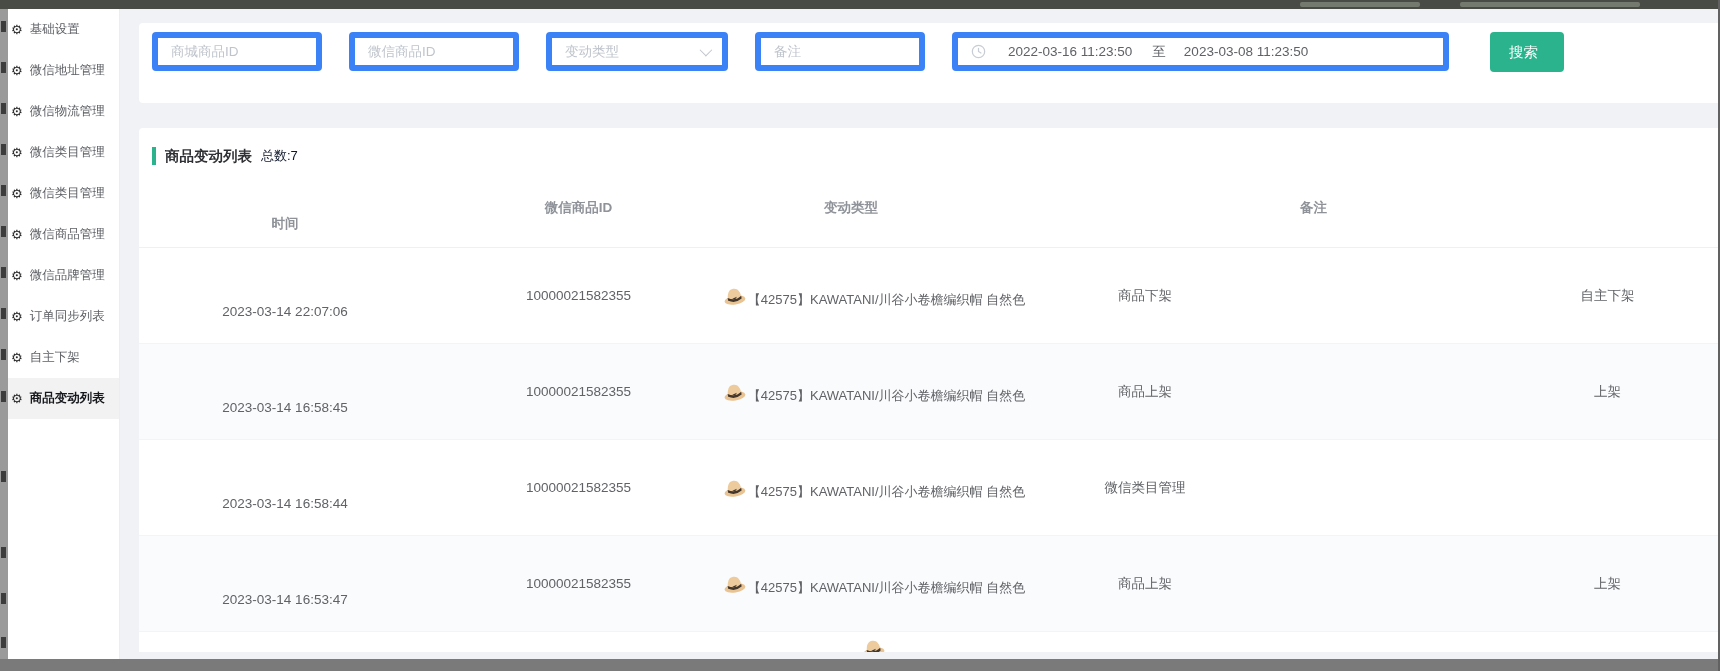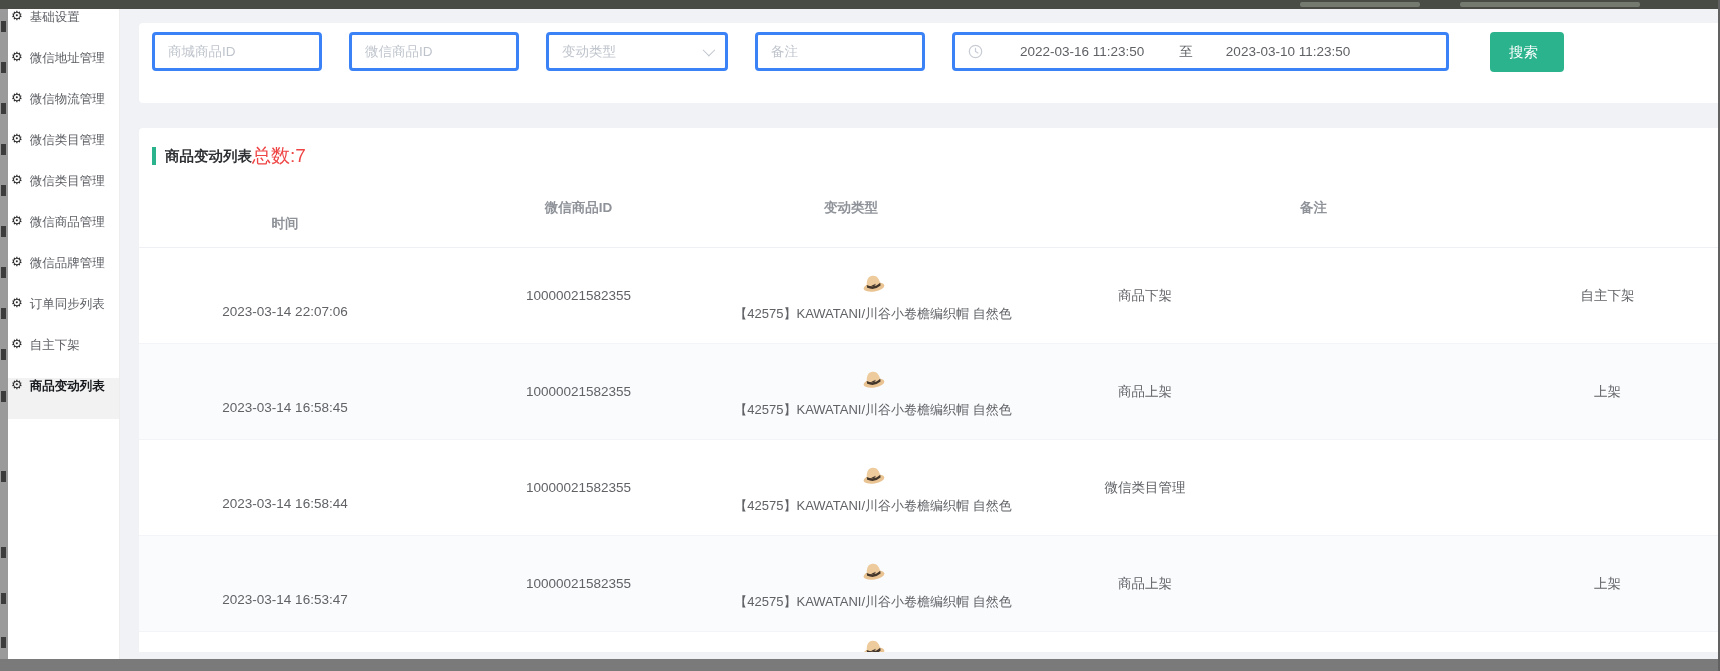--- a/index.html
+++ b/index.html
@@ -9,55 +9,55 @@
     --accent:#2ab38c;
   }
   
   .topstrip{position:absolute;left:0;top:0;width:1720px;height:9px;background:#484c44;z-index:30;}
   .topstrip .ghost{position:absolute;top:2px;height:5px;background:#9aa093;opacity:.55;border-radius:2px;}
   .right-edge{position:absolute;right:0;top:0;width:2px;height:671px;background:#616161;z-index:40;}
   .leftstrip{position:absolute;left:0;top:9px;width:8px;height:650px;background:#9a9a9a;z-index:25;}
   .leftstrip i{position:absolute;left:1px;width:5px;height:11px;background:#3c3c3c;display:block;}
   
   .sidebar{position:absolute;left:8px;top:9px;width:111px;height:650px;background:#ffffff;border-right:1px solid #ededed;z-index:20;}
-  .side-item{height:41px;display:flex;align-items:flex-start;gap:7px;padding-left:3px;color:#5c5e63;font-size:12.5px;cursor:pointer;}
+  .side-item{height:41px;display:flex;align-items:center;gap:7px;padding-left:3px;color:#5c5e63;font-size:12.5px;cursor:pointer;}
   .side-item .gear{font-size:13px;color:#2b2b2b;line-height:1;}
   .side-item .gear::before{content:"\2699";}
   .side-item.active{background:#f2f2f2;color:#17191d;font-weight:bold;}
   
   .main-bg{position:absolute;left:120px;top:9px;width:1600px;height:650px;background:#f0f2f5;z-index:1;}
   
   .filter-panel{position:absolute;left:139px;top:23px;width:1700px;height:80px;background:#ffffff;border-radius:4px;
     display:flex;align-items:flex-start;padding:9px 0 0 13px;gap:27px;box-sizing:border-box;z-index:5;}
-  .f-box{height:39px;border:3px solid #3b82f6;border-radius:4px;background:#fff;display:flex;align-items:center;
+  .f-box{height:39px;border:6px solid #3b82f6;border-radius:4px;background:#fff;display:flex;align-items:center;
     padding:0 13px;color:#bfc4cc;font-size:13.5px;box-sizing:border-box;flex:0 0 auto;}
   .w170{width:170px;} .w182{width:182px;justify-content:space-between;} .w497{width:497px;}
   .chev{width:8px;height:8px;border-right:1.5px solid #c0c4cc;border-bottom:1.5px solid #c0c4cc;
     transform:rotate(45deg) translateY(-2px);flex:0 0 auto;}
-  .datebox{gap:15px;color:#5f6165;}
+  .datebox{gap:0;color:#5f6165;}
   .datebox .clock{display:flex;align-items:center;margin-right:22px;}
   .datebox .d1{margin-right:20px;} .datebox .zhi{margin-right:18px;color:#606266;}
   .search-btn{height:40px;width:74px;margin-left:14px;background:var(--accent);color:#fff;font-size:14.5px;
     border:none;border-radius:4px;display:flex;align-items:center;padding-left:19px;box-sizing:border-box;
     flex:0 0 auto;cursor:pointer;font-family:inherit;}
   
   .content-panel{position:absolute;left:139px;top:128px;width:1960px;height:524px;background:#ffffff;
     border-radius:4px 0 0 0;overflow:hidden;z-index:5;}
   .list-header{display:flex;align-items:center;padding:16px 0 0 13px;height:24px;}
   .accent-bar{width:4px;height:18px;background:var(--accent);margin-right:9px;}
   .list-title{font-size:14.5px;font-weight:bold;color:#2e3033;}
-  .list-total{font-size:19px;color:#ef4444;}
+  .list-total{font-size:13px;color:#0f172a;margin-left:9px;}
   .tbl{position:absolute;left:0;top:40px;width:1945px;}
   .tr{display:flex;}
   .th-row{height:79px;align-items:center;font-weight:bold;color:#8f9399;font-size:13.5px;border-bottom:1px solid #eef0f4;}
   .td-row{height:95px;align-items:center;font-size:13.5px;color:#606266;border-bottom:1px solid #f2f4f7;}
   .td-row.alt{background:#fafbfd;}
   .td,.th{display:flex;justify-content:center;text-align:center;box-sizing:border-box;}
   .c1{width:292px;margin-top:32px;} .c2{width:295px;} .c3{width:294px;} .c4{width:250px;} .c5{width:675px;}
-  .prod{flex-direction:column;align-items:center;}
+  .prod{flex-direction:row;align-items:center;}
   .pname{font-size:13px;color:#606266;margin-top:9px;white-space:nowrap;}
   .hat svg{display:block;}
   .td-row.partial{align-items:flex-start;border-bottom:none;}
   .td-row.partial .c3{padding-top:2px;}
   
   .hscroll{position:absolute;left:0;top:659px;width:1720px;height:12px;background:#7a7a7a;z-index:35;border-bottom:1px solid #4f4f4f;}
   .teal-sliver{position:absolute;left:560px;top:667px;width:18px;height:4px;background:#35b39a;z-index:34;}
 </style>
 </head>
 <body>
@@ -150,21 +150,21 @@
     <div class="f-box w170">备注</div>
     <div class="f-box w497 datebox">
       <span class="clock">
         <svg width="15" height="15" viewBox="0 0 16 16">
           <circle cx="8" cy="8" r="6.6" fill="none" stroke="#c8ccd4" stroke-width="1.3"></circle>
           <path d="M8 4.6 V8 l2.6 1.6" fill="none" stroke="#c8ccd4" stroke-width="1.3" stroke-linecap="round"></path>
         </svg>
       </span>
       <span class="d1">2022-03-16 11:23:50</span>
       <span class="zhi">至</span>
-      <span class="d2">2023-03-10 11:23:50</span>
+      <span class="d2">2023-03-08 11:23:50</span>
     </div>
     <button class="search-btn">搜索</button>
   </section>
 
   <section class="content-panel">
     <div class="list-header">
       <span class="accent-bar"></span>
       <span class="list-title">商品变动列表</span>
       <span class="list-total">总数:7</span>
     </div>

